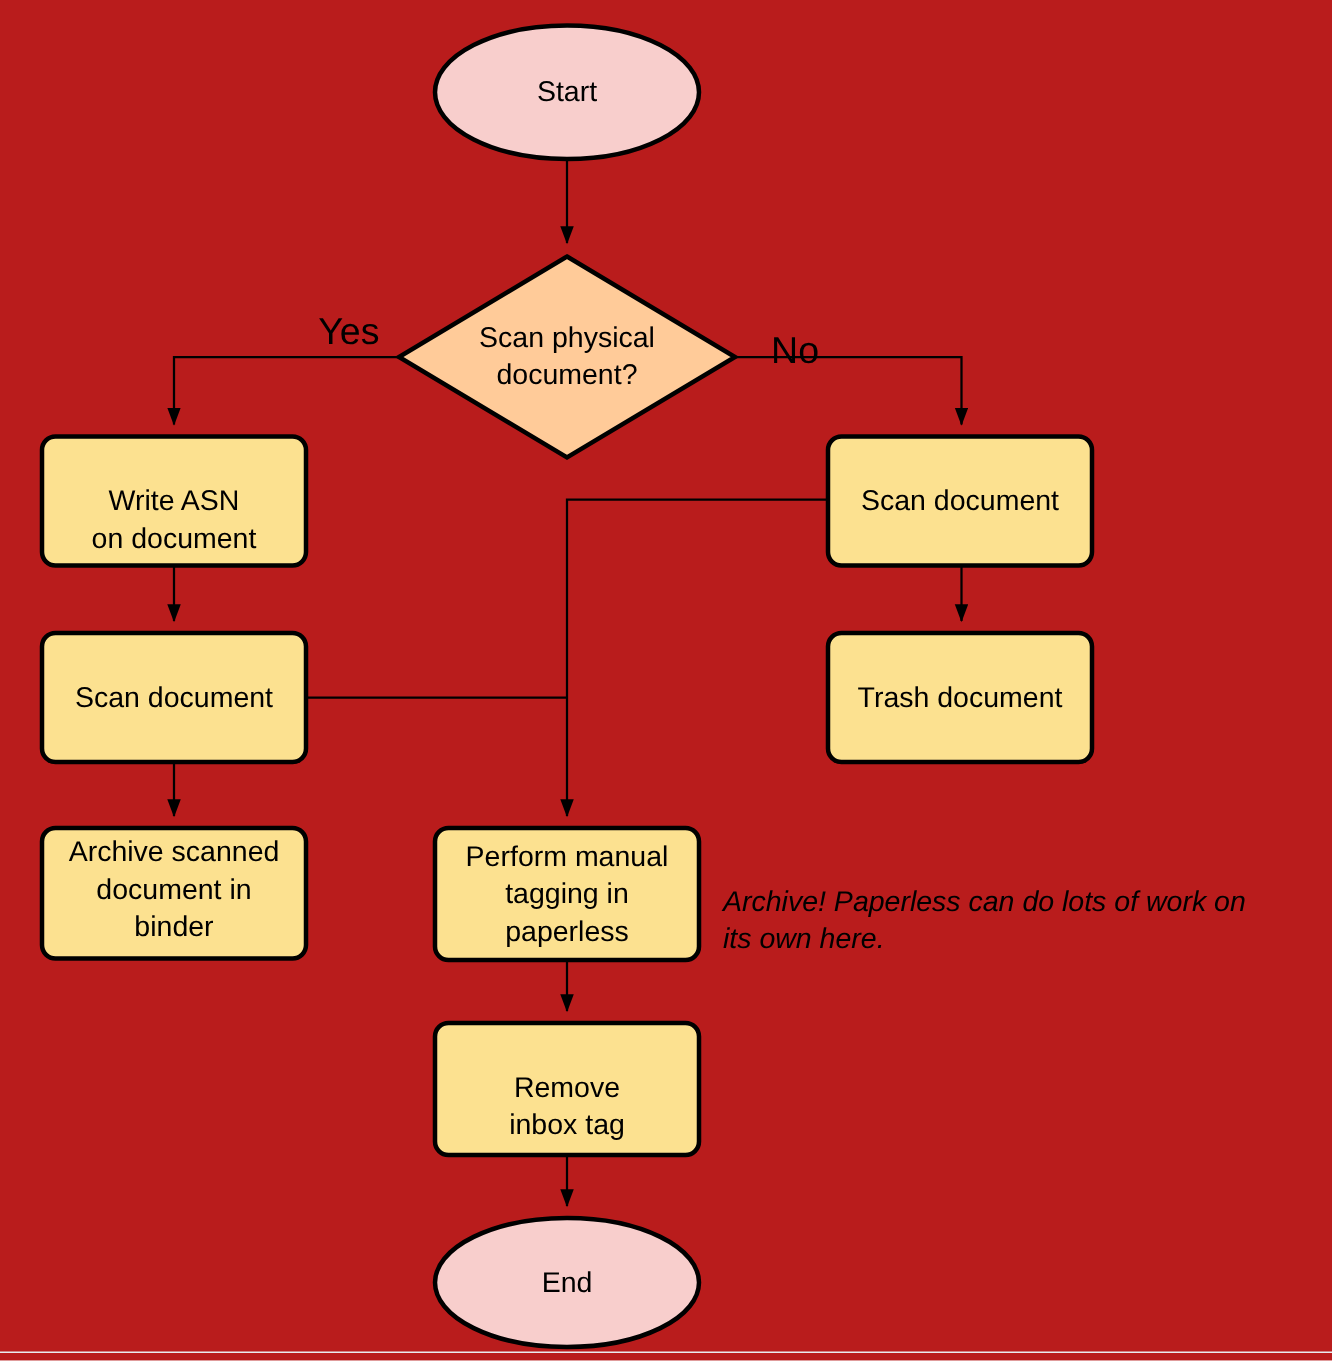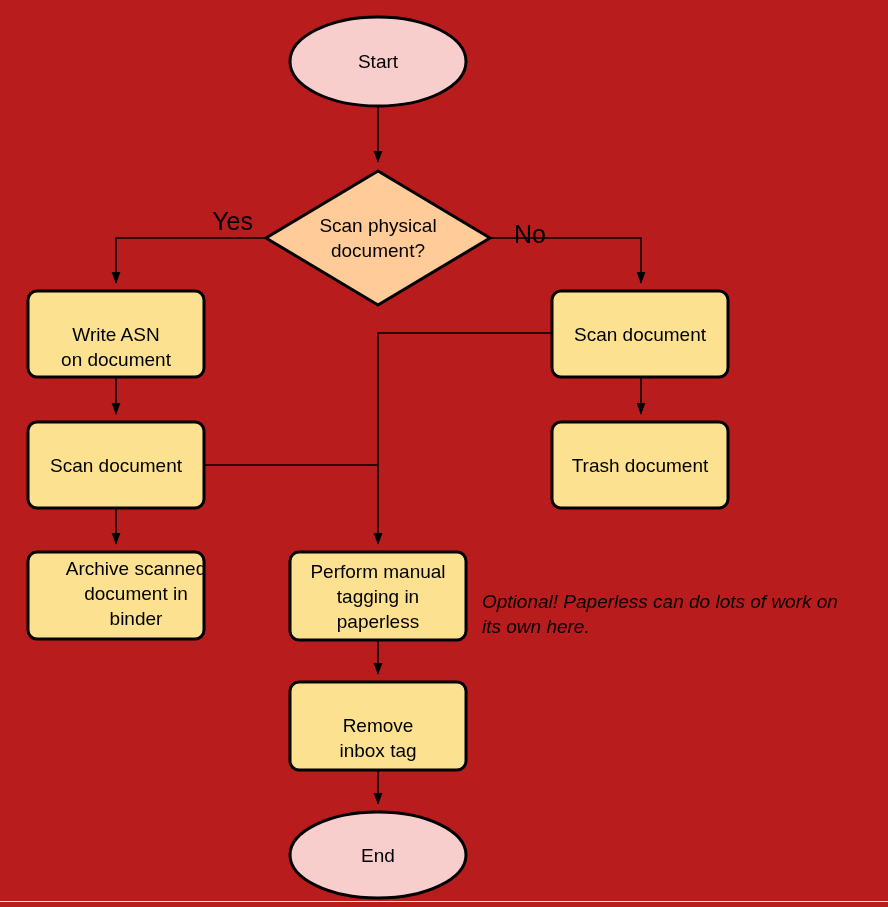--- a/index.html
+++ b/index.html
@@ -28,21 +28,21 @@
     position: absolute;
     font-size: 25px;
     line-height: 19px;
     text-align: right;
     width: 50px;
   }
   .lbl-start        { left: 289px; top: 17px;  width: 178px; height: 89px; }
   .lbl-decision     { left: 266px; top: 188px; width: 224px; height: 100px; }
   .lbl-write-asn    { left: 28px;  top: 291px; width: 176px; height: 111px; }
   .lbl-scan-left    { left: 28px;  top: 422px; width: 176px; height: 86px; }
-  .lbl-archive      { left: 28px;  top: 552px; width: 176px; height: 82px; padding-left: 20px; }
+  .lbl-archive      { left: 28px;  top: 552px; width: 176px; height: 82px; }
   .lbl-scan-right   { left: 552px; top: 291px; width: 176px; height: 86px; }
   .lbl-trash        { left: 552px; top: 422px; width: 176px; height: 86px; }
   .lbl-tagging      { left: 290px; top: 552px; width: 176px; height: 88px; }
   .lbl-remove-inbox { left: 290px; top: 682px; width: 176px; height: 112px; }
   .lbl-end          { left: 289px; top: 812px; width: 178px; height: 86px; }
   .lbl-yes          { left: 203px; top: 212px; }
   .lbl-no           { left: 496px; top: 225px; }
   .annotation {
     position: absolute;
     left: 482px;
@@ -113,18 +113,18 @@
   <div class="node-label lbl-tagging">Perform manual
 tagging in
 paperless</div>
   <div class="node-label lbl-remove-inbox">Remove
 inbox tag</div>
   <div class="node-label lbl-end">End</div>
 
   <div class="edge-label lbl-yes">Yes</div>
   <div class="edge-label lbl-no">No</div>
 
-  <div class="annotation">Optional! Paperless can do lots of work on
+  <div class="annotation">Archive! Paperless can do lots of work on
 its own here.</div>
 
   <div class="page-bottom-edge"></div>
 
 </div>
 
 </body></html>

